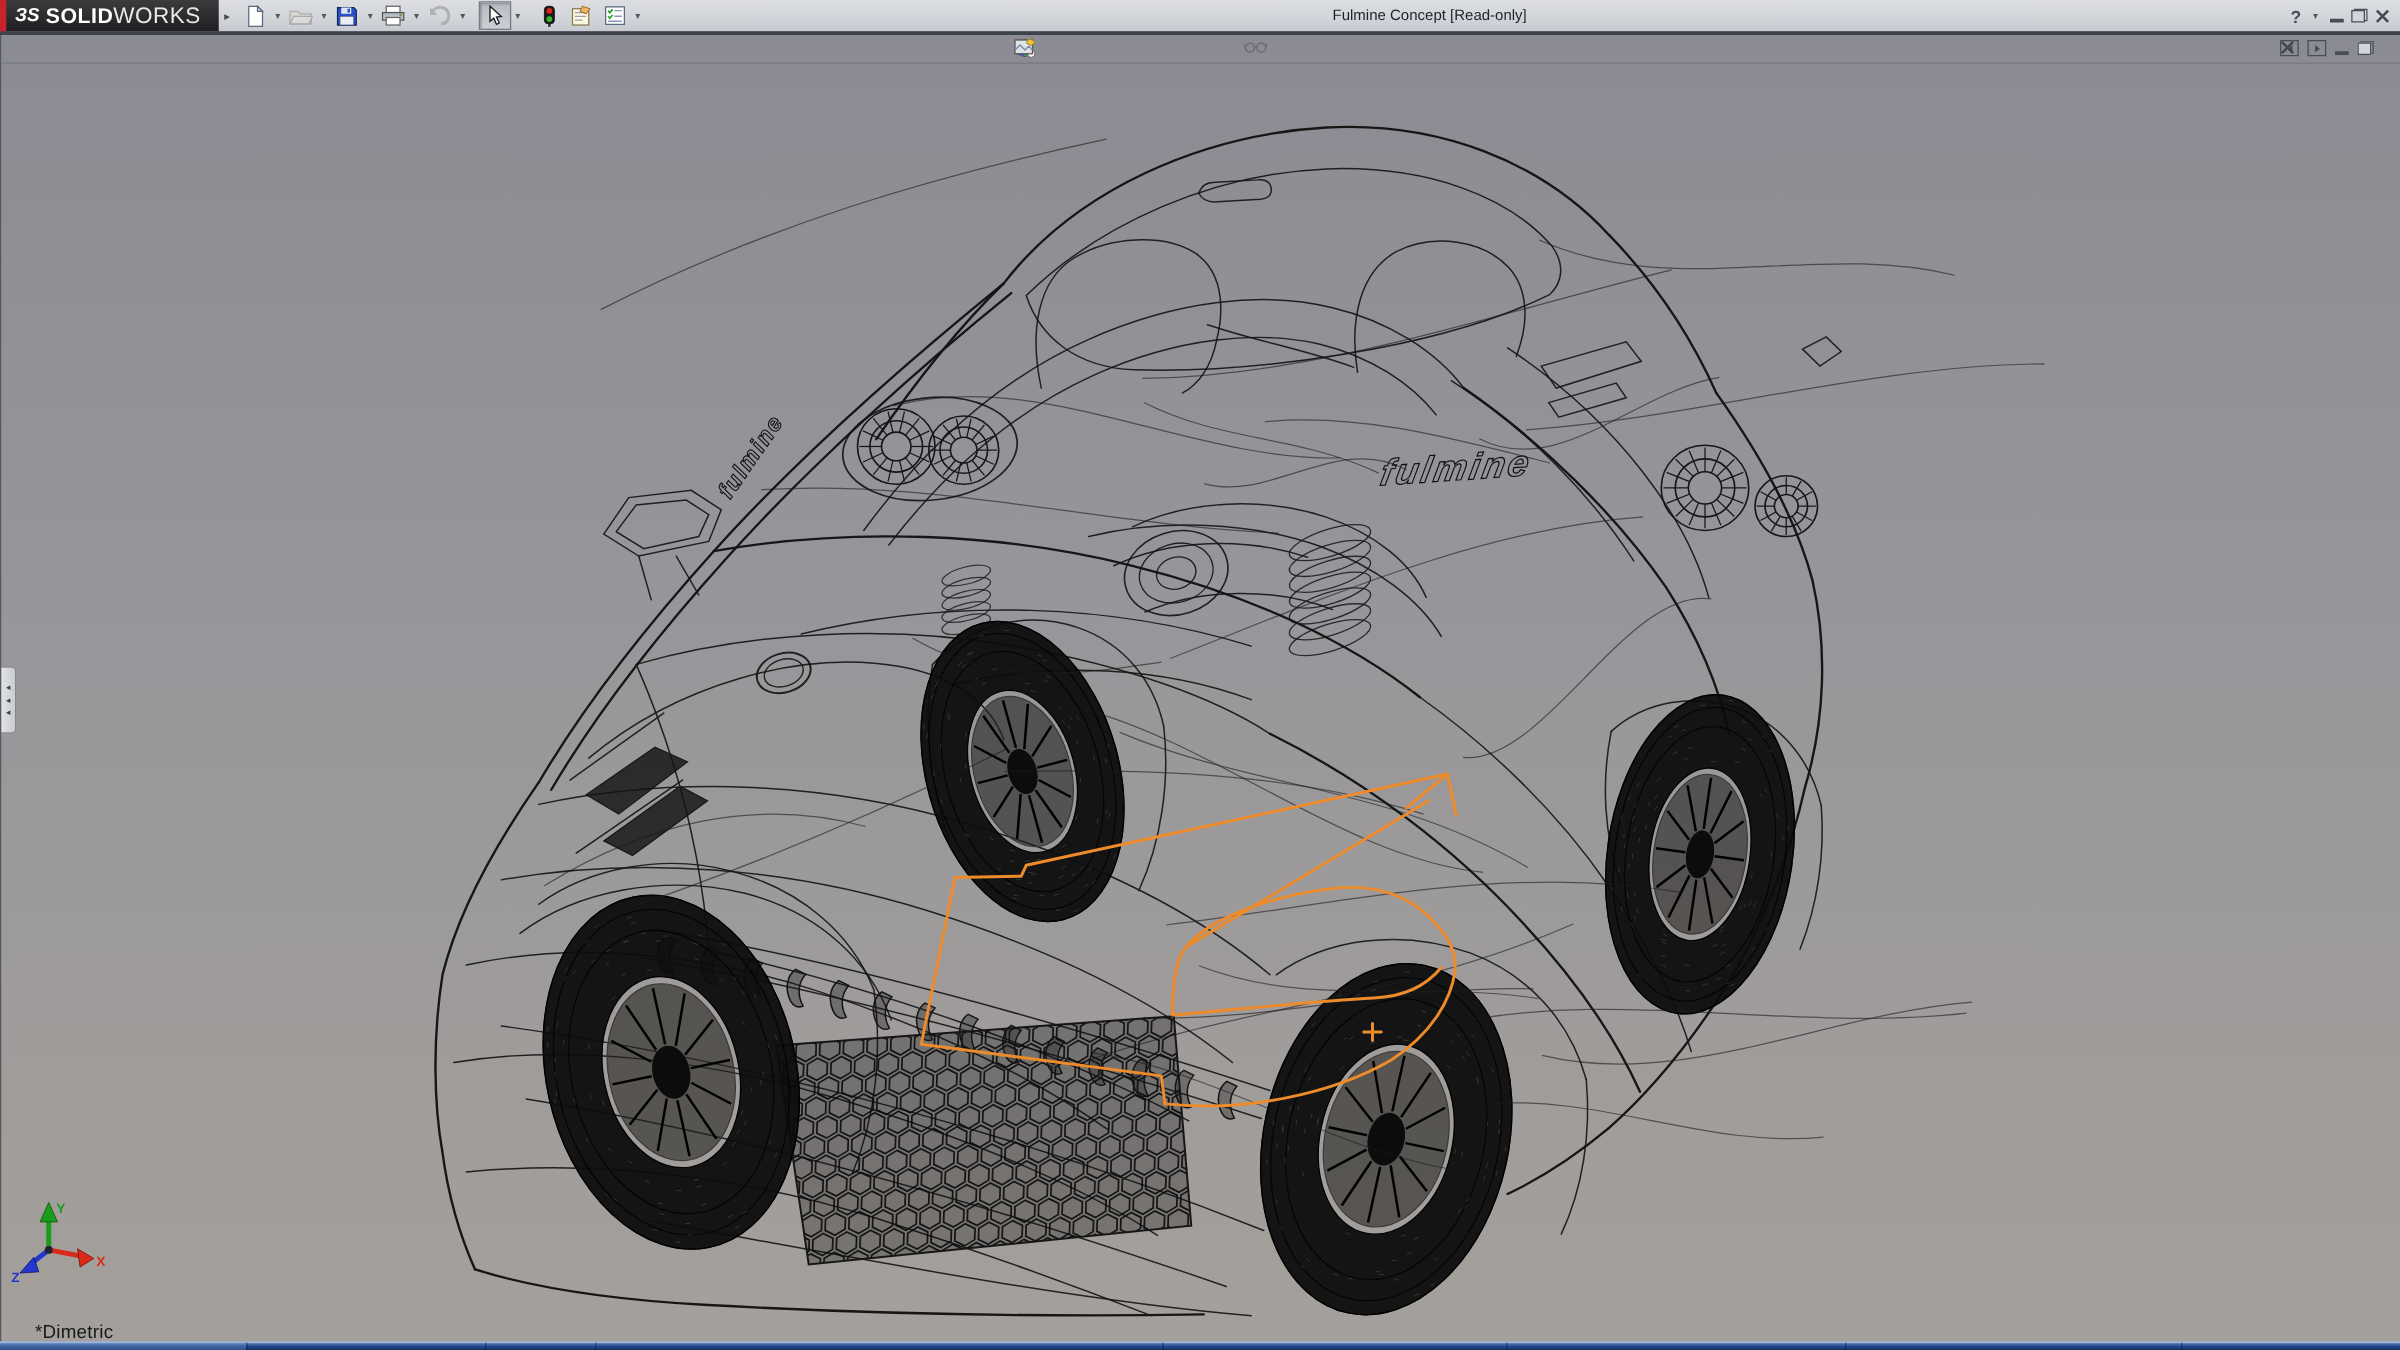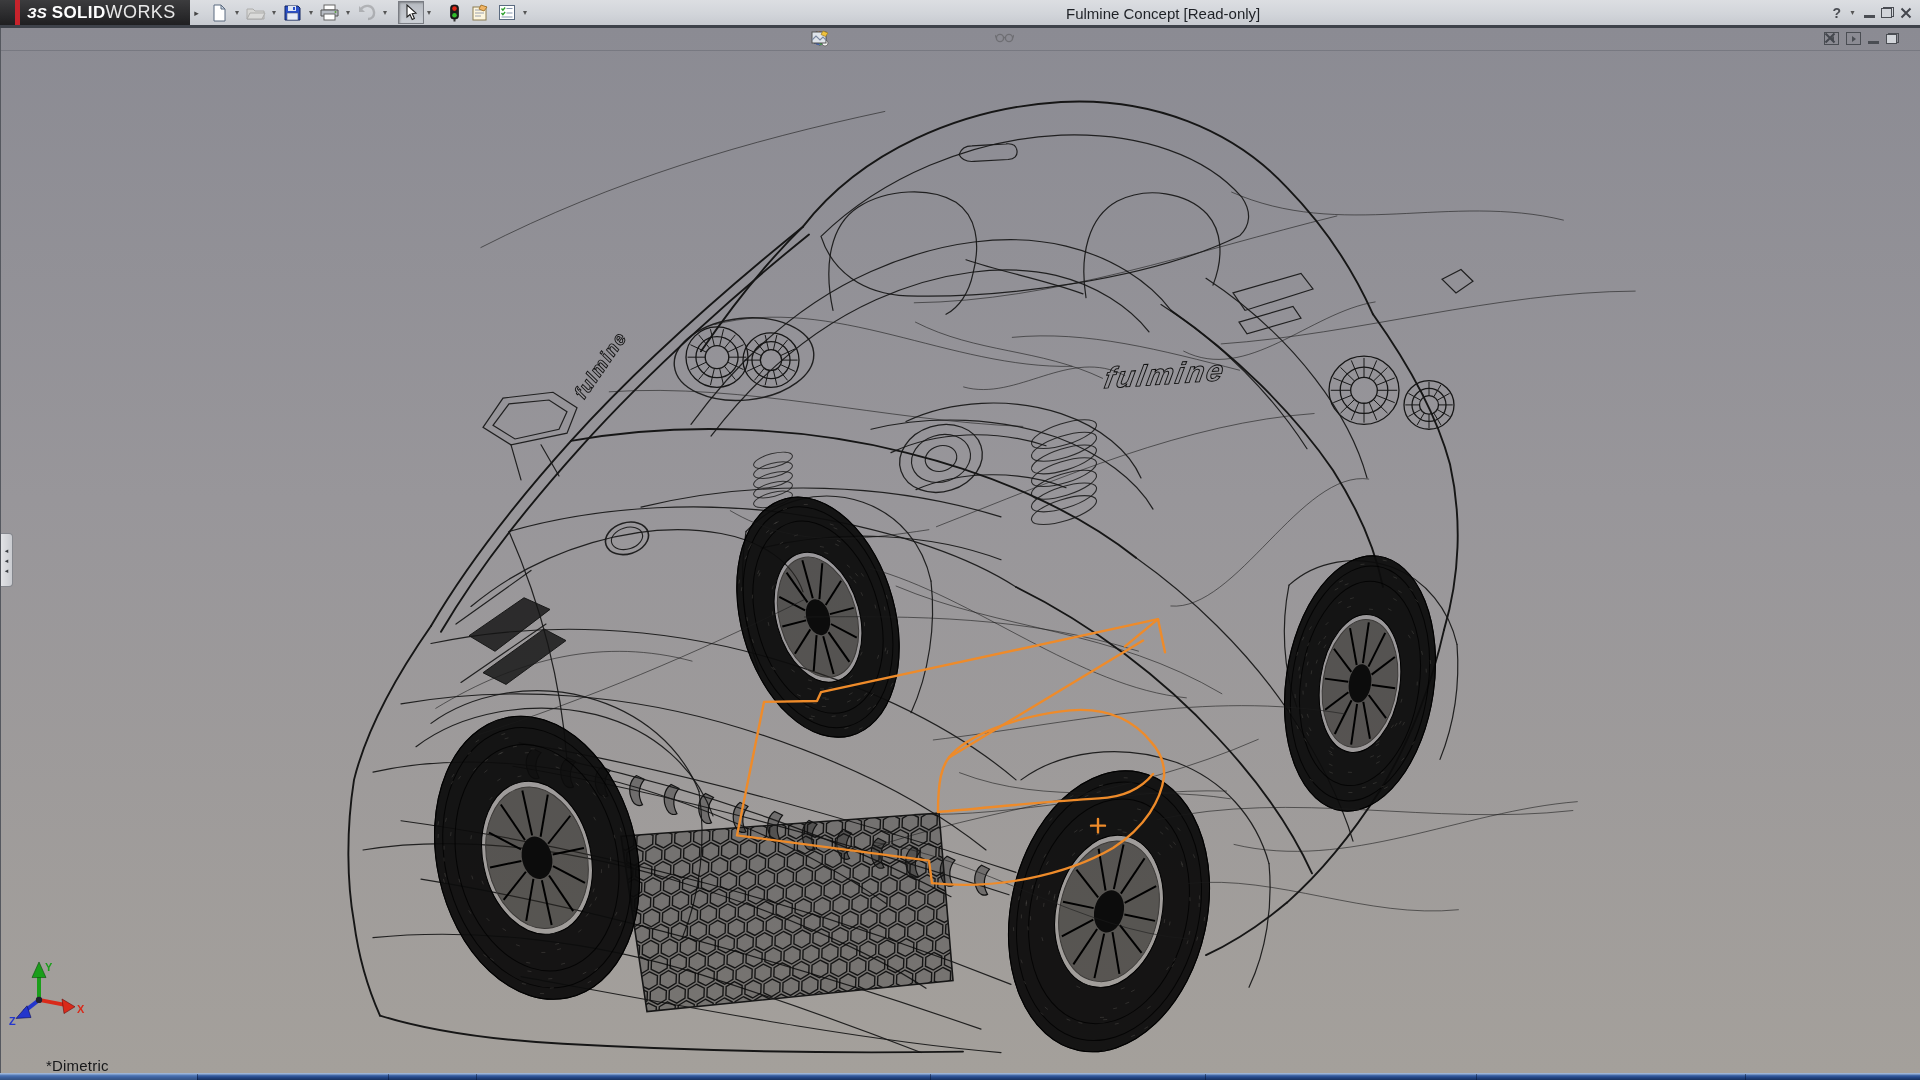--- a/index.html
+++ b/index.html
@@ -4,34 +4,34 @@
 <style>
   html,body{margin:0;padding:0;width:1920px;height:1080px;overflow:hidden;
     font-family:"Liberation Sans", sans-serif;background:#9a9a9a;}
   .app{position:relative;width:1920px;height:1080px;}
 
   
   .titlebar{position:relative;height:25px;
     background:linear-gradient(180deg,#dcdee2 0%,#d2d5da 55%,#c7cad0 100%);
     border-bottom:3px solid #3e424a;display:flex;align-items:center;}
   .logo{height:25px;display:flex;align-items:center;background:linear-gradient(180deg,#3c3c3e,#1f1f21);
-    padding:0 14px 0 15px;}
+    padding:0 14px 0 0;}
   .logo-stripe{width:5px;height:25px;background:#c8232c;margin-right:7px;}
   .logo-mark{color:#fff;font-style:italic;font-weight:bold;font-size:15px;margin-right:5px;}
   .brand-bold{color:#fff;font-weight:bold;font-size:17px;letter-spacing:.4px;}
   .brand-light{color:#e8e8e8;font-weight:normal;font-size:18px;letter-spacing:.4px;}
   .tb-expander{width:14px;text-align:center;font-size:9px;color:#444;cursor:pointer;}
   .tb{display:flex;align-items:center;margin-left:2px;}
   .tb-btn{width:24px;height:21px;display:flex;align-items:center;justify-content:center;border:1px solid transparent;}
   .tb-btn.disabled{opacity:.45;filter:grayscale(.8);}
   .tb-btn.pressed{background:linear-gradient(180deg,#b6bac1,#ccd0d6);
     border-color:#7a7d84;box-shadow:inset 1px 1px 2px rgba(0,0,0,.3);}
   .dd{width:11px;height:21px;display:flex;align-items:center;justify-content:center;font-size:8px;color:#555;}
   .gap{width:7px;}
-  .win-title{position:absolute;left:1066px;top:5px;font-size:15px;color:#1e2126;white-space:nowrap;}
+  .win-title{position:absolute;left:1066px;top:5px;font-size:12px;color:#1e2126;white-space:nowrap;}
   .winctl{position:absolute;right:8px;top:0;height:25px;display:flex;align-items:center;gap:6px;}
   .wbtn{display:flex;align-items:center;justify-content:center;color:#3c3f45;cursor:pointer;}
   .help-glyph{font-size:14px;font-weight:bold;color:#4a4d53;}
   .mini-bar{width:11px;height:3px;background:#4a4d53;margin-top:8px;}
   .restore-box{position:relative;width:13px;height:11px;}
   .restore-box .r1{position:absolute;right:0;top:0;width:9px;height:8px;border:1.5px solid #4a4d53;}
   .restore-box .r2{position:absolute;left:0;bottom:0;width:9px;height:8px;border:1.5px solid #4a4d53;background:#d2d5da;}
 
   
   .viewport{position:relative;width:1920px;height:1045px;border-left:1px solid #55585f;box-sizing:border-box;}
@@ -44,21 +44,21 @@
   .docctl{position:absolute;right:14px;top:4px;display:flex;align-items:center;gap:7px;}
   .dbtn{display:flex;align-items:center;justify-content:center;color:#44474e;cursor:pointer;}
   .pane-sq{width:13px;height:11px;border:1.5px solid #4a4d53;display:flex;align-items:center;justify-content:center;}
   .tri{width:0;height:0;border-top:3px solid transparent;border-bottom:3px solid transparent;}
   .tri.left{border-right:4px solid #4a4d53;}
   .tri.right{border-left:4px solid #4a4d53;}
   .left-tab{position:absolute;left:0;top:505px;width:11px;height:52px;background:linear-gradient(90deg,#e2e3e6,#c9cbd0);
     border:1px solid #85878d;border-left:none;border-radius:0 4px 4px 0;display:flex;flex-direction:column;
     align-items:center;justify-content:center;gap:3px;cursor:pointer;}
   .left-tab span{font-size:7px;line-height:7px;color:#3a3d42;}
-  .orient-label{position:absolute;left:45px;top:1029px;font-size:15px;color:#17181a;letter-spacing:.2px;}
+  .orient-label{position:absolute;left:27px;top:1029px;font-size:15px;color:#17181a;letter-spacing:.2px;}
 
   
   .taskbar{position:relative;height:7px;background:linear-gradient(180deg,#9db4d6 0,#9db4d6 1px,#4a70ae 2px,#24498c 4px,#16305e 7px);}
   .taskbar .seg{position:absolute;top:1px;width:1px;height:6px;background:rgba(0,10,40,.45);}
   .taskbar .startlite{position:absolute;left:0;top:1px;width:197px;height:6px;background:rgba(140,180,230,.25);}
 </style>
 </head>
 <body>
 
 <div class="app">

